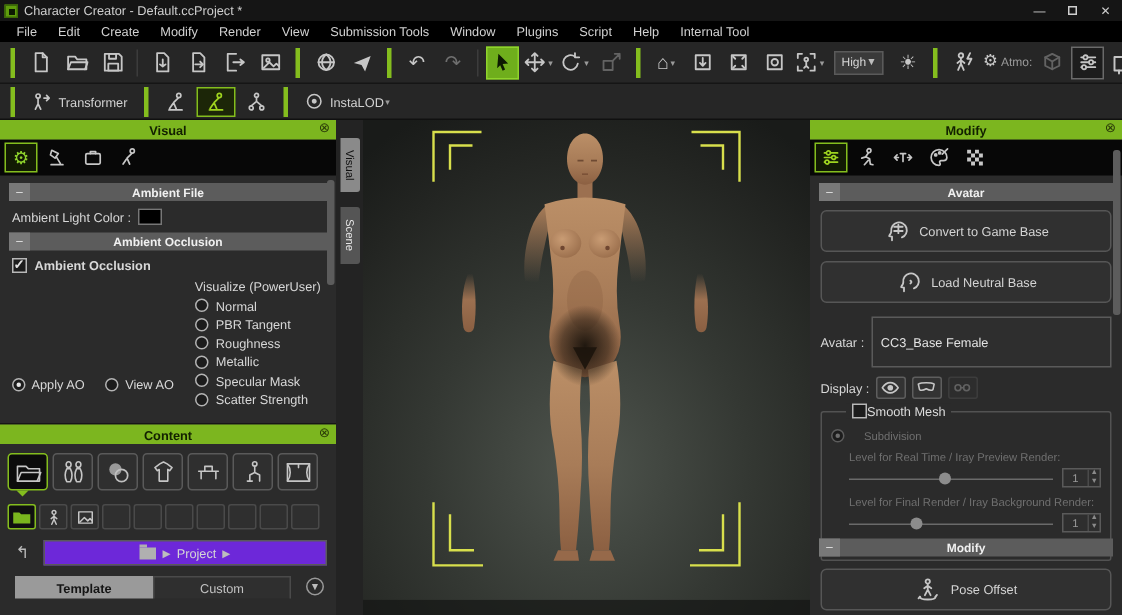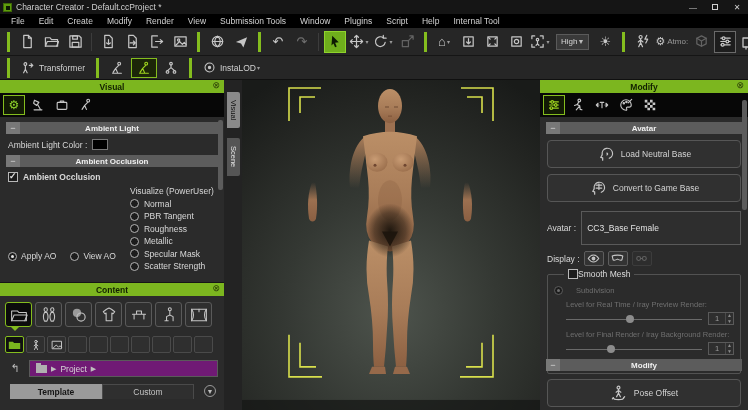--- a/index.html
+++ b/index.html
@@ -102,22 +102,22 @@
   .btile.active { background:#0c0c0c; border:1px solid #84bd1e; }
   .btile.active::after { content:""; position:absolute; left:5px; bottom:-9px; border:4px solid transparent;
                          border-top-color:#84bd1e; }
   .smalltiles { display:flex; gap:2px; padding:9px 4px 0 5px; }
   .smtile { width:19px; height:17px; border:1px solid #4a4a4a; border-radius:2px; background:#2f2f2f;
             display:flex; align-items:center; justify-content:center; }
   .smtile.activeg { border-color:#84bd1e; background:#101010; }
   .crumbrow { display:flex; align-items:center; padding:7px 6px 0 6px; gap:5px; }
   .backbtn { width:18px; height:15px; display:flex; align-items:center; justify-content:center;
              color:#b9b9b9; font-size:11px; }
-  .crumb { flex:1; height:17px; border:1px solid #5a5a5a; background:#701a75; display:flex;
-           align-items:center; font-size:8.5px; color:#d6d6d6; padding:0 6px; gap:4px; }
+  .crumb { flex:1; height:17px; border:1px solid #5a5a5a; background:#6d28d9; display:flex;
+           align-items:center; font-size:8.5px; color:#d6d6d6; padding:0 6px; gap:4px;justify-content:center; }
   .foldmini { width:11px; height:8px; background:#b0b0b0; position:relative; display:inline-block; }
   .foldmini::before { content:""; position:absolute; top:-2px; left:0; width:5px; height:2px; background:#b0b0b0; }
   .caret { font-size:7px; color:#bdbdbd; }
   .ctabs { display:flex; align-items:flex-end; margin-top:7px; padding-left:10px; position:relative; }
   .ctab { width:92px; height:15px; display:flex; align-items:center; justify-content:center;
           font-size:8.5px; }
   .ctab.active { background:#9a9a9a; color:#151515; font-weight:bold; }
   .ctab.idle { background:#2f2f2f; color:#c2c2c2; border:1px solid #4a4a4a; border-bottom:none; }
   .circlechev { position:absolute; right:8px; bottom:2px; width:12px; height:12px; border:1px solid #9a9a9a;
                 border-radius:50%; color:#bdbdbd; font-size:7px; display:flex; align-items:center;
@@ -416,21 +416,21 @@
             </span>
           <span class="stile">
               <svg class="ic" width="14" height="14" viewBox="0 0 16 16">
                 <circle cx="10.5" cy="3" r="1.6"></circle>
                 <path d="M10 5 6.5 8.5M6.5 8.5 3.5 13M6.5 8.5l2 4.5"></path>
               </svg>
             </span>
         </div>
         <div class="sectionbar">
           <span class="minus">−</span>
-          <span class="stitle">Ambient Light</span>
+          <span class="stitle">Ambient File</span>
         </div>
         <div class="prow">
           <span>Ambient Light Color :</span>
           <span class="swatch"></span>
         </div>
         <div class="sectionbar">
           <span class="minus">−</span>
           <span class="stitle">Ambient Occlusion</span>
         </div>
         <div class="prow" style="gap:5px; font-weight:bold;">
@@ -682,30 +682,30 @@
           </span>
       </div>
       <div class="sectionbar">
         <span class="minus">−</span>
         <span class="stitle">Avatar</span>
       </div>
       <div class="rp-inner">
         <div class="rbtn">
           <svg class="ic" width="17" height="17" viewBox="0 0 18 18">
               <path d="M6 15v-2.5l-2-.5c.5-1.2 1.5-1.8 1.5-3.3A5.5 5.5 0 1 1 13 13"></path>
+              <path d="M7.5 5.5h6M7.5 8.5h6M10.5 4v6"></path>
+            </svg>
+          <span>Convert to Game Base</span>
+        </div>
+        <div class="rbtn">
+          <svg class="ic" width="17" height="17" viewBox="0 0 18 18">
+              <path d="M6 15v-2.5l-2-.5c.5-1.2 1.5-1.8 1.5-3.3A5.5 5.5 0 1 1 13 13"></path>
               <path d="M10.5 7.5c1 .5 1 1.5 0 2"></path>
             </svg>
           <span>Load Neutral Base</span>
-        </div>
-        <div class="rbtn">
-          <svg class="ic" width="17" height="17" viewBox="0 0 18 18">
-              <path d="M6 15v-2.5l-2-.5c.5-1.2 1.5-1.8 1.5-3.3A5.5 5.5 0 1 1 13 13"></path>
-              <path d="M7.5 5.5h6M7.5 8.5h6M10.5 4v6"></path>
-            </svg>
-          <span>Convert to Game Base</span>
         </div>
         <div class="avrow">
           <span>Avatar :</span>
           <span class="avfield">CC3_Base Female</span>
         </div>
         <div class="disprow">
           <span>Display :</span>
           <span class="dispbtn">
               <svg class="ic" width="13" height="11" viewBox="0 0 16 12">
                 <path d="M1.5 6C3.5 3 5.8 1.8 8 1.8S12.5 3 14.5 6C12.5 9 10.2 10.2 8 10.2S3.5 9 1.5 6z"></path>

